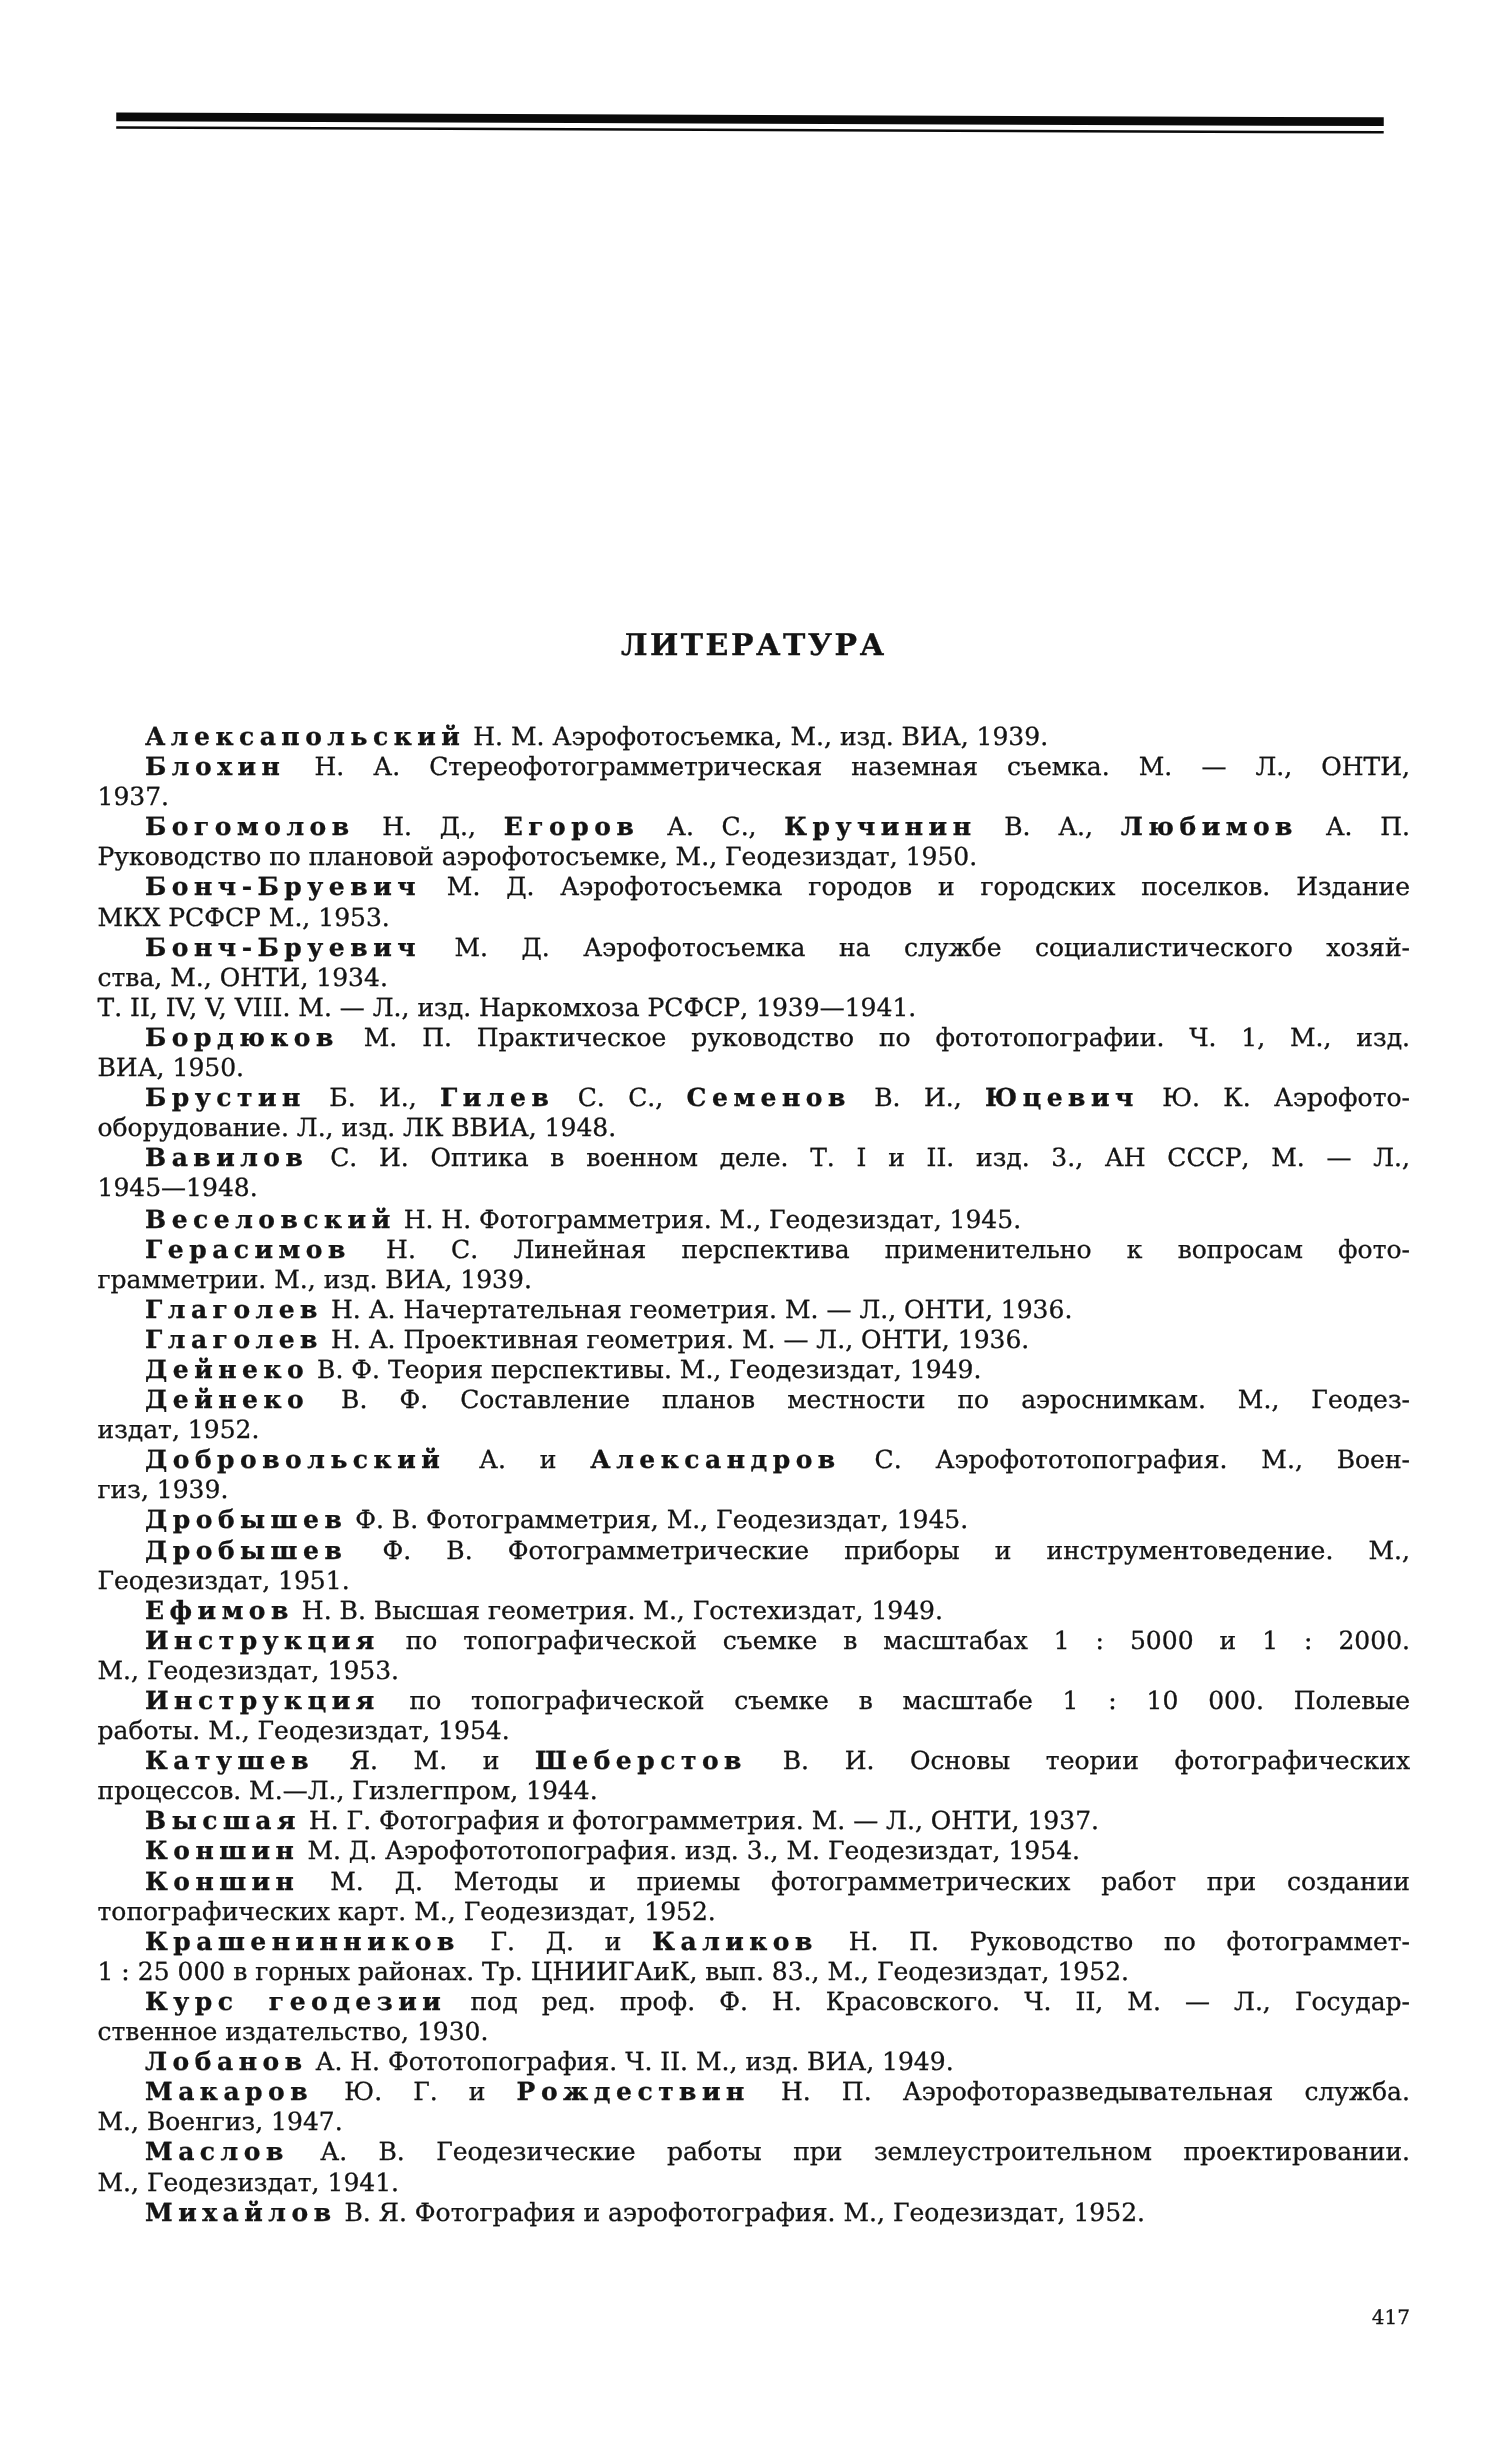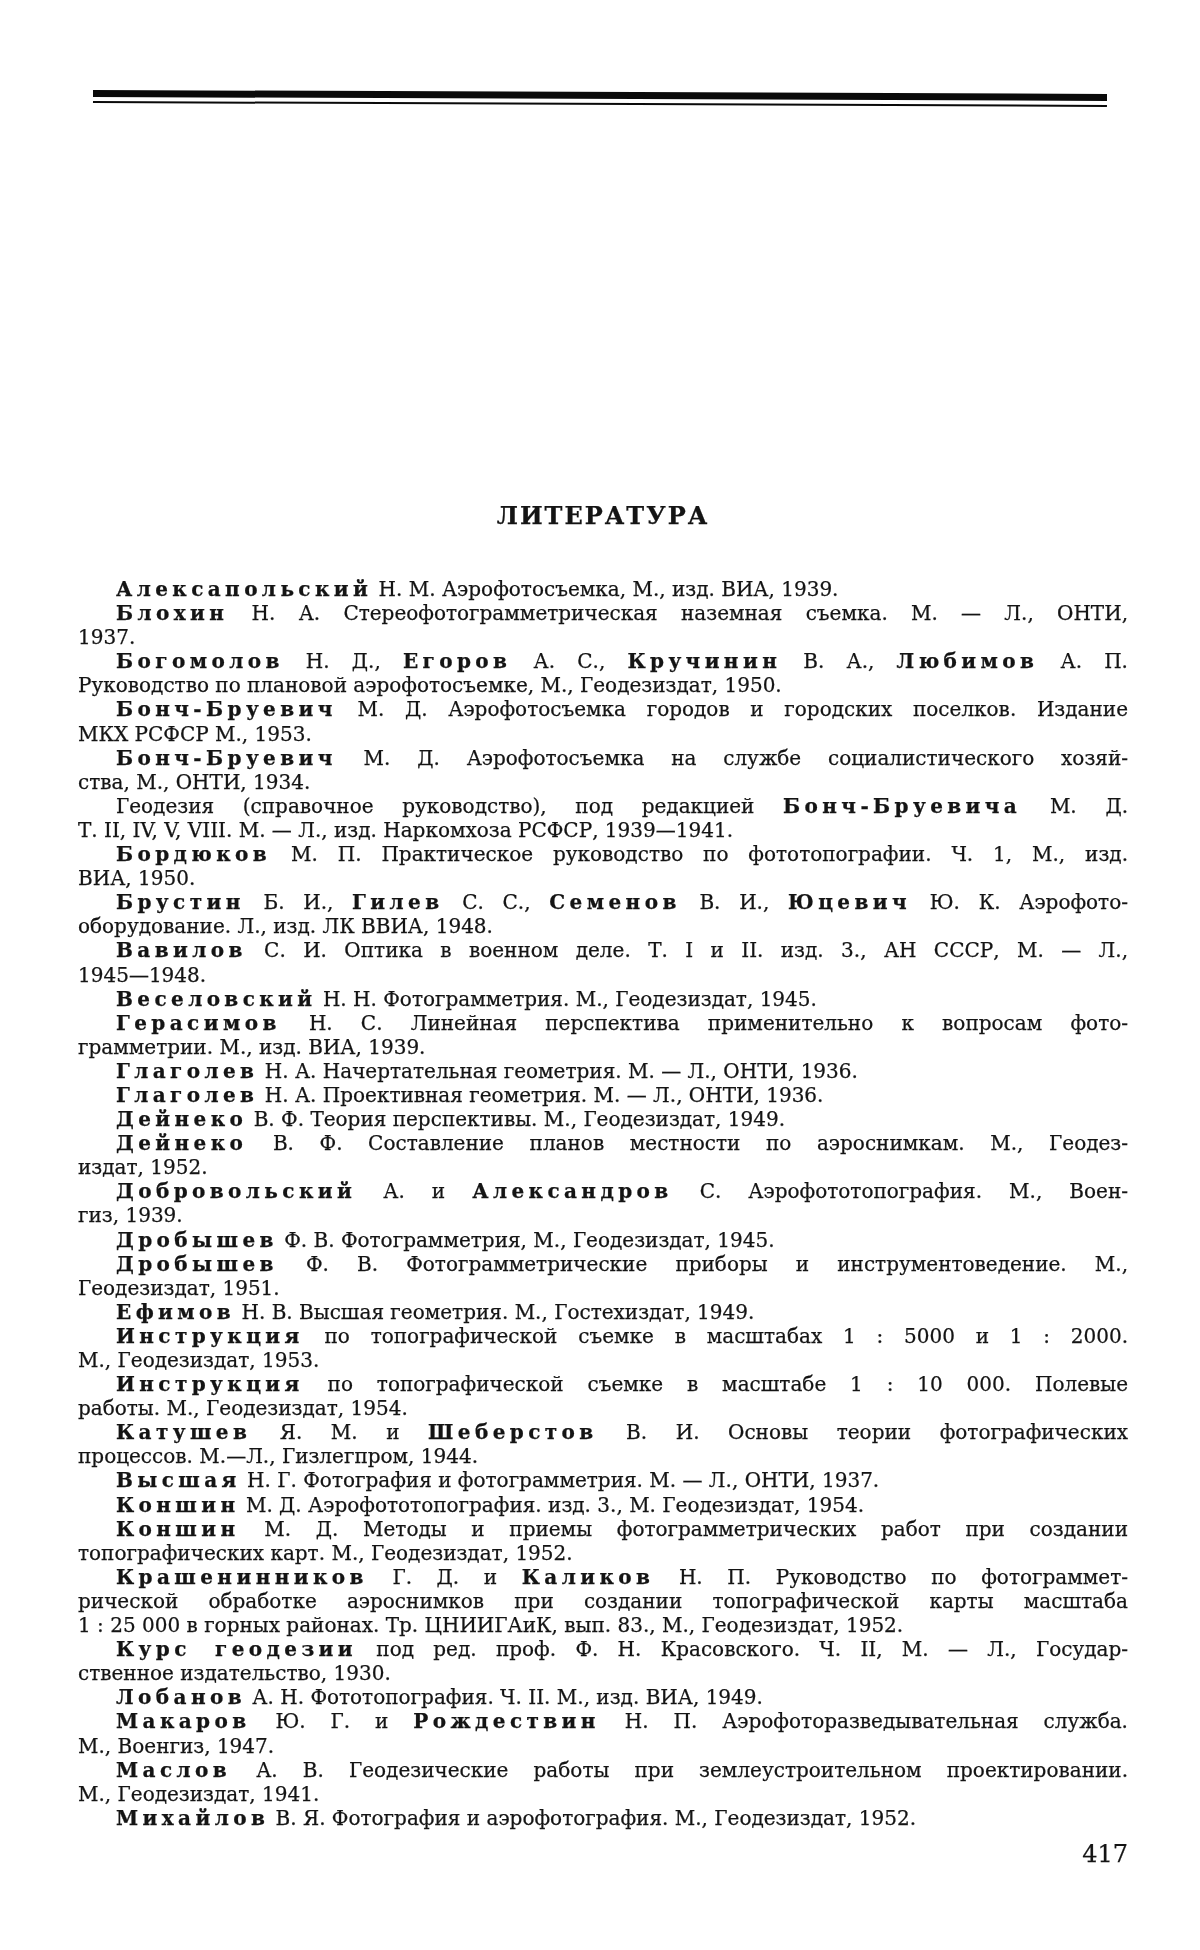--- a/index.html
+++ b/index.html
@@ -58,21 +58,21 @@
     text-justify: inter-word;
     text-align-last: justify;
   }
   .line.first { text-indent: 38px; }
   .sp { letter-spacing: 0.22em; font-weight: bold; }
   .rg { letter-spacing: normal; }
   .pagenum {
     position: absolute;
     right: 72px;
     top: 1842px;
-    font-size: 24px;
+    font-size: 16px;
     line-height: 24px;
     text-align: right;
   }
 </style>
 </head>
 <body>
 
 <div class="page">
   <div class="top-rule"></div>
   <h1 class="title">ЛИТЕРАТУРА</h1>
@@ -90,21 +90,20 @@
       </div>
       <div class="entry">
         <div class="line jst first"><span class="sp">Бонч-Бруевич</span><span class="rg"> М. Д. Аэрофотосъемка городов и городских поселков. Издание</span></div>
         <div class="line"><span class="rg">МКХ РСФСР М., 1953.</span></div>
       </div>
       <div class="entry">
         <div class="line jst first"><span class="sp">Бонч-Бруевич</span><span class="rg"> М. Д. Аэрофотосъемка на службе социалистического хозяй-</span></div>
         <div class="line"><span class="rg">ства, М., ОНТИ, 1934.</span></div>
       </div>
       <div class="entry">
-        <div class="line jst first"><span class="rg">Геодезия (справочное руководство), под редакцией </span><span class="sp">Бонч-Бруевича</span><span class="rg"> М. Д.</span></div>
         <div class="line"><span class="rg">Т. II, IV, V, VIII. М. — Л., изд. Наркомхоза РСФСР, 1939—1941.</span></div>
       </div>
       <div class="entry">
         <div class="line jst first"><span class="sp">Бордюков</span><span class="rg"> М. П. Практическое руководство по фототопографии. Ч. 1, М., изд.</span></div>
         <div class="line"><span class="rg">ВИА, 1950.</span></div>
       </div>
       <div class="entry">
         <div class="line jst first"><span class="sp">Брустин</span><span class="rg"> Б. И., </span><span class="sp">Гилев</span><span class="rg"> С. С., </span><span class="sp">Семенов</span><span class="rg"> В. И., </span><span class="sp">Юцевич</span><span class="rg"> Ю. К. Аэрофото-</span></div>
         <div class="line"><span class="rg">оборудование. Л., изд. ЛК ВВИА, 1948.</span></div>
       </div>
@@ -163,21 +162,20 @@
       </div>
       <div class="entry">
         <div class="line first"><span class="sp">Коншин</span><span class="rg"> М. Д. Аэрофототопография. изд. 3., М. Геодезиздат, 1954.</span></div>
       </div>
       <div class="entry">
         <div class="line jst first"><span class="sp">Коншин</span><span class="rg"> М. Д. Методы и приемы фотограмметрических работ при создании</span></div>
         <div class="line"><span class="rg">топографических карт. М., Геодезиздат, 1952.</span></div>
       </div>
       <div class="entry">
         <div class="line jst first"><span class="sp">Крашенинников</span><span class="rg"> Г. Д. и </span><span class="sp">Каликов</span><span class="rg"> Н. П. Руководство по фотограммет-</span></div>
-        <div class="line jst"><span class="rg">рической обработке аэроснимков при создании топографической карты масштаба</span></div>
         <div class="line"><span class="rg">1 : 25 000 в горных районах. Тр. ЦНИИГАиК, вып. 83., М., Геодезиздат, 1952.</span></div>
       </div>
       <div class="entry">
         <div class="line jst first"><span class="sp">Курс геодезии</span><span class="rg"> под ред. проф. Ф. Н. Красовского. Ч. II, М. — Л., Государ-</span></div>
         <div class="line"><span class="rg">ственное издательство, 1930.</span></div>
       </div>
       <div class="entry">
         <div class="line first"><span class="sp">Лобанов</span><span class="rg"> А. Н. Фототопография. Ч. II. М., изд. ВИА, 1949.</span></div>
       </div>
       <div class="entry">

